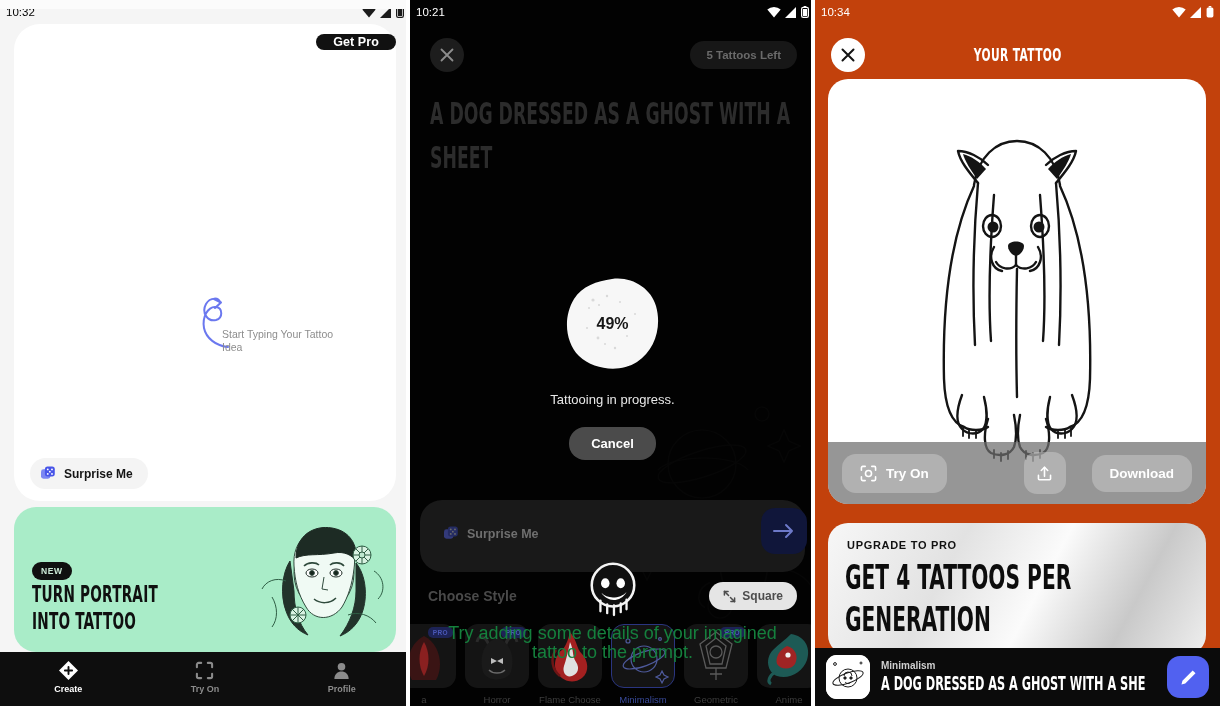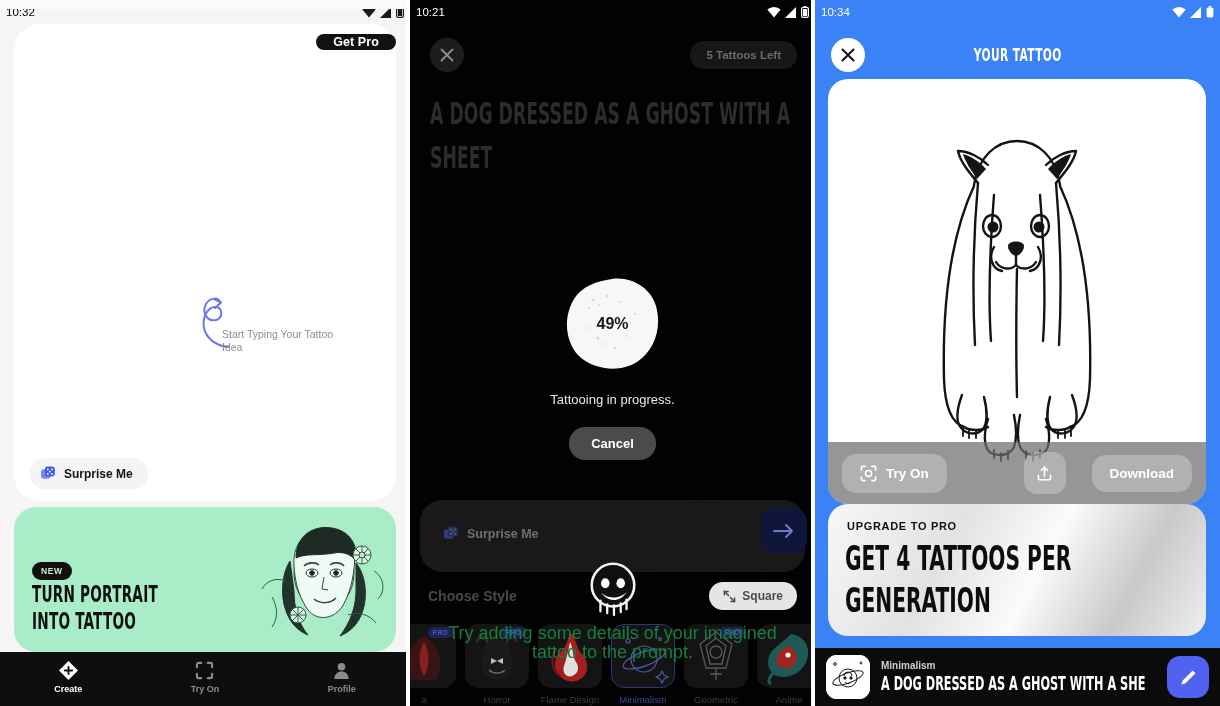--- a/index.html
+++ b/index.html
@@ -8,21 +8,21 @@
     background: #ffffff;
     font-family: "Liberation Sans", sans-serif;
     overflow: hidden;
   }
   .stage { position: relative; width: 1220px; height: 706px; background: #f2f2f2; display: flex; }
 
   
   .panel { position: relative; overflow: hidden; flex: 0 0 auto; }
   .panel-1 { width: 410px; height: 706px; background: #f5f5f5; }
   .panel-2 { width: 405px; height: 706px; background: #0c0c0c; }
-  .panel-3 { width: 405px; height: 706px; background: #3b82f6; }
+  .panel-3 { width: 405px; height: 706px; background: #c2410c; }
 
   .topcut { position:absolute; left:0; top:0; width:100%; height:9px; background:#fbfbfb; overflow:hidden;}
   .topcut span { display:block; font-size:11px; color:#b9b9b9; line-height:9px; letter-spacing:2px; transform:translateY(-6px); padding-left:14px;}
 
   
   .statusbar { display:flex; align-items:center; justify-content:space-between; padding:0 6px; height:24px; font-size:11.5px; font-weight:400; }
   .sb-icons { display:flex; align-items:center; gap:4px; }
   .sb-icons svg { display:block; }
 
   
@@ -146,21 +146,21 @@
   .p3-actions {
     position:absolute; left:0; right:0; bottom:0; height:62px; background:rgba(110,110,110,.72);
     display:flex; align-items:center; justify-content:space-between; padding:0 14px;
   }
   .act-pill { display:flex; align-items:center; gap:9px; background:rgba(215,215,215,.42); border:none;
     border-radius:14px; padding:11px 18px; color:#fff; font-size:13.5px; font-weight:700; cursor:pointer;}
   .act-sq { width:42px; height:42px; border-radius:13px; background:rgba(215,215,215,.42); border:none;
     display:flex;align-items:center;justify-content:center; cursor:pointer;}
   .p3-right { display:flex; align-items:center; gap:26px;}
   .p3-promo {
-    position:absolute; left:13px; top:504px; width:378px; height:132px; border-radius:20px; overflow:hidden;
+    position:absolute; left:13px; top:523px; width:378px; height:132px; border-radius:20px; overflow:hidden;
     background: linear-gradient(118deg,#f7f7f7 0%,#e2e2e2 32%,#fbfbfb 55%,#c9c9c9 78%,#efefef 100%);
   }
   .promo-k { position:absolute; left:19px; top:16px; font-size:11px; font-weight:700; color:#111; letter-spacing:.7px;}
   .promo-h { position:absolute; left:17px; top:33px; color:#0d0d0d; }
   .promo-h div { font-size:34px; font-family:"Liberation Sans Narrow","DejaVu Sans Condensed","Liberation Sans",sans-serif;
     font-weight:700; transform:scaleX(0.66); transform-origin:left center; line-height:42px; white-space:nowrap;}
   .p3-bottombar {
     position:absolute; left:0; right:0; bottom:0; height:58px; background:#0b0b0b;
     display:flex; align-items:center; gap:11px; padding:0 11px; z-index:30;
   }
@@ -440,21 +440,21 @@
         </div>
 
         <div class="chip">
           <div class="sq">
             <svg viewBox="0 0 64 64" width="64" height="64">
               <path d="M32 8 C40 18 38 24 44 30 C50 36 52 48 44 54 C36 60 26 58 20 50 C14 42 18 30 24 26 C28 22 30 16 32 8Z" fill="#a32020"></path>
               <path d="M32 18 C36 26 34 32 38 38 C42 44 40 50 34 52 C28 54 24 48 26 42 C28 36 30 28 32 18Z" fill="#e0e0e0"></path>
               <path d="M18 26 C12 34 14 46 22 52" stroke="#6d1515" stroke-width="2.5" fill="none"></path>
             </svg>
           </div>
-          <span class="cl">Flame Design</span>
+          <span class="cl">Flame Choose</span>
         </div>
 
         <div class="chip sel">
           <div class="sq">
             <svg viewBox="0 0 64 64" width="64" height="64">
               <g stroke="#4e5a9c" fill="none" stroke-width="1.2">
                 <circle cx="32" cy="34" r="13"></circle>
                 <ellipse cx="32" cy="34" rx="22" ry="7" transform="rotate(-20 32 34)"></ellipse>
                 <circle cx="16" cy="16" r="2"></circle>
                   <circle cx="48" cy="14" r="1.4"></circle>

